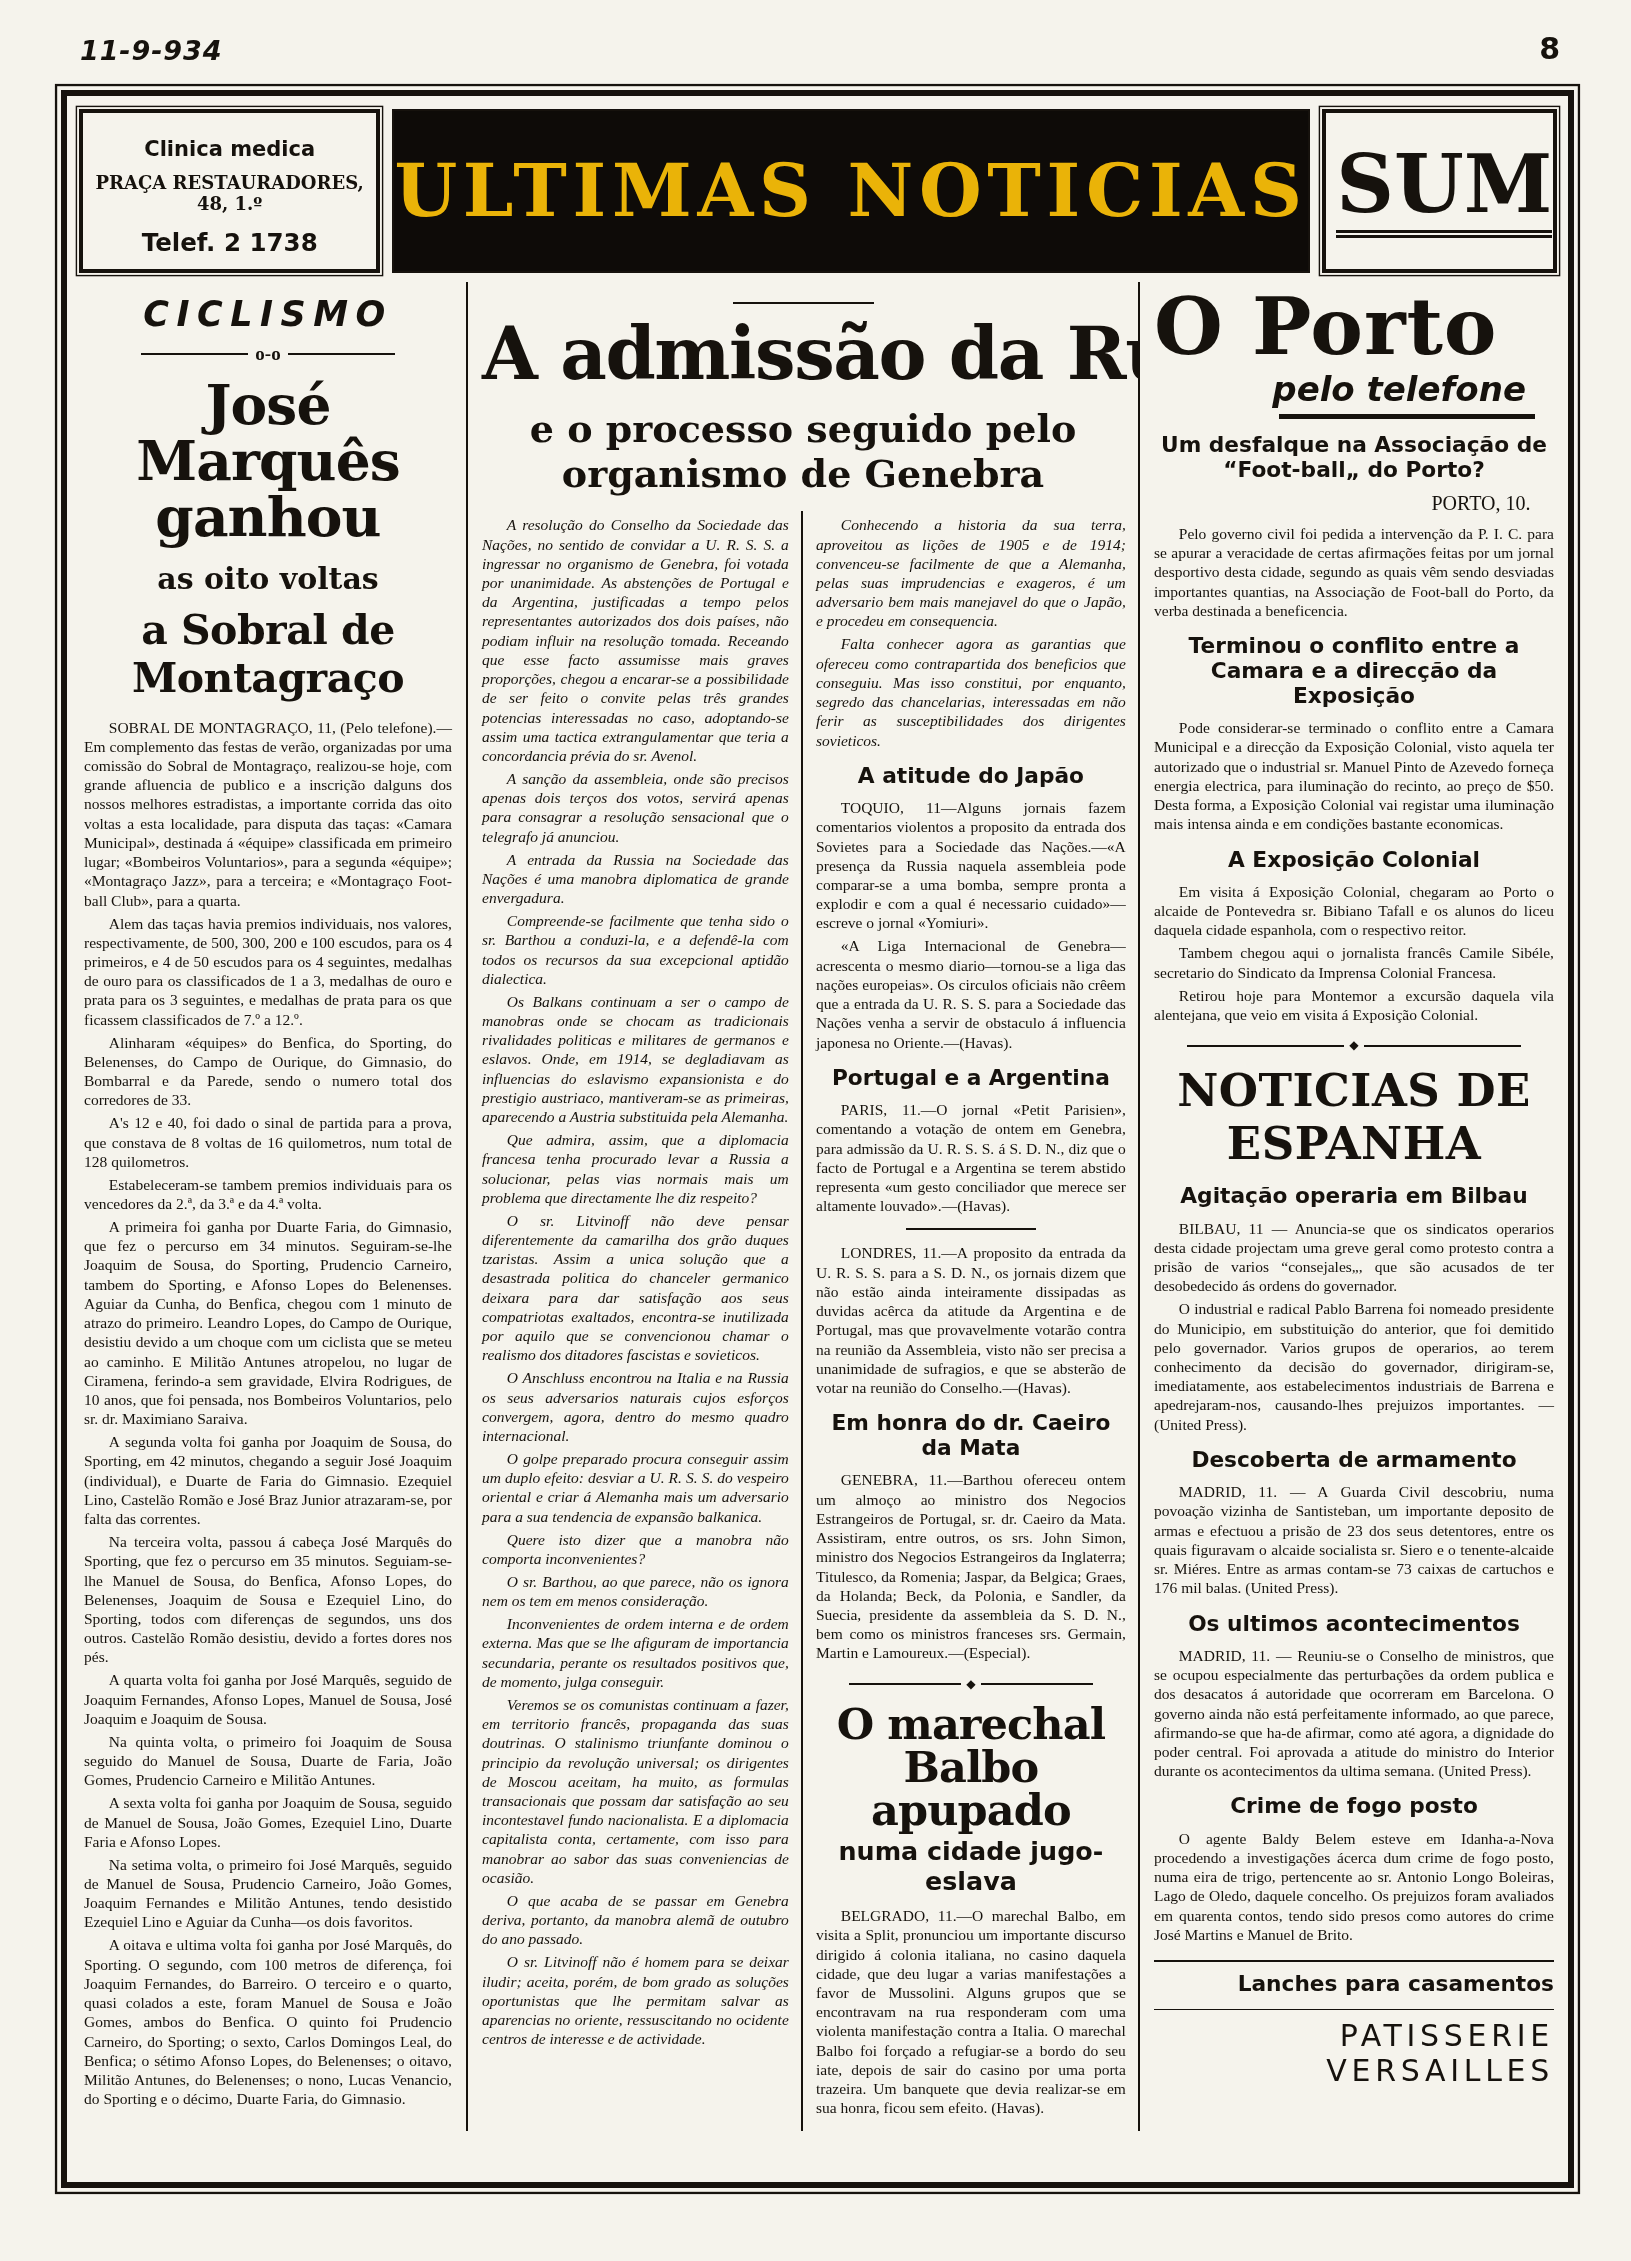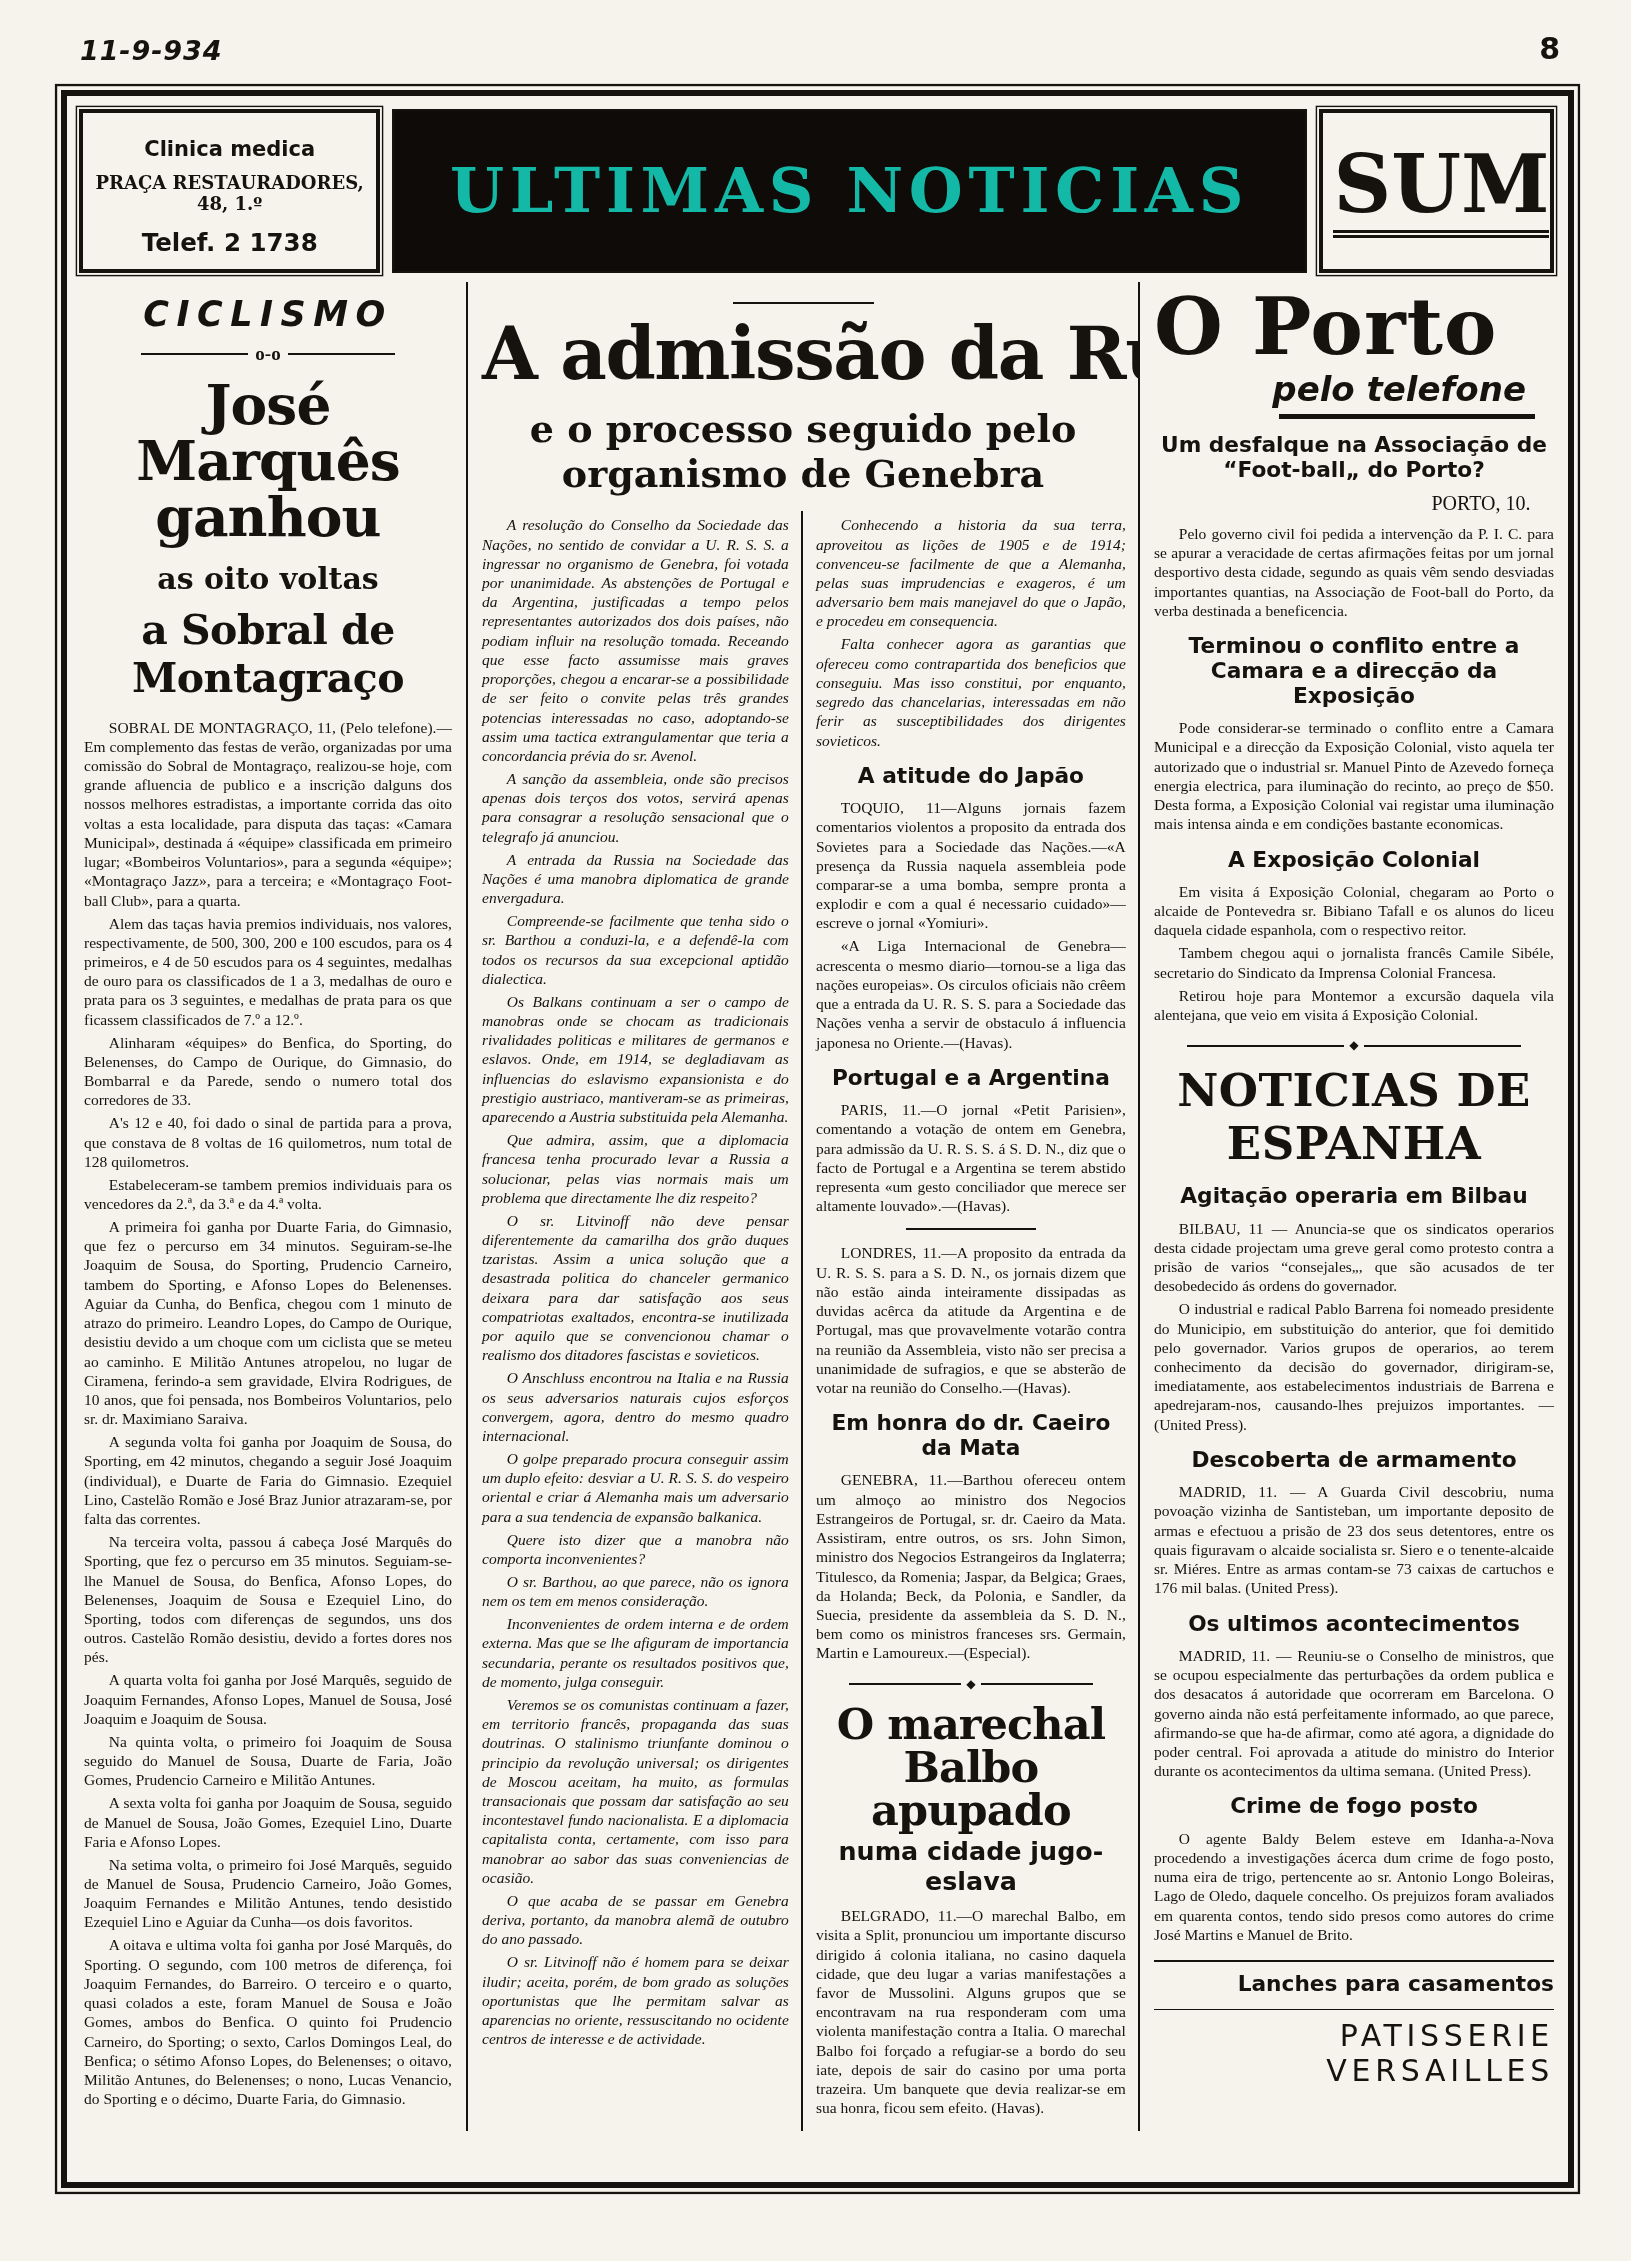--- a/index.html
+++ b/index.html
@@ -19,22 +19,22 @@
     box-shadow:0 0 0 3.8px #f5f3ec, 0 0 0 6.1px #16120d;
     background:#f5f3ec;
   }
   
   .header-row{display:grid;grid-template-columns:301px 1fr 235px;gap:12.2px;padding:12.2px 14px 8.5px 12.2px;}
   .adbox{border:4.7px solid #16120d;box-shadow:0 0 0 1.9px #f5f3ec,0 0 0 3.3px #16120d;padding:12.2px 9.4px;text-align:center;}
   .ad-doc-name{font-family:"DejaVu Serif",serif;font-weight:bold;font-size:35px;line-height:1.05;}
   .ad-doc-l2{font-family:"DejaVu Sans",sans-serif;font-weight:bold;font-size:21px;margin-top:12.2px;}
   .ad-doc-l3{font-family:"DejaVu Serif",serif;font-weight:bold;font-size:18px;margin-top:11.3px;}
   .ad-doc-l4{font-family:"DejaVu Sans",sans-serif;font-weight:bold;font-size:24.5px;margin-top:14px;}
-  .banner{background:#0e0b08;border:2.8px solid #16120d;color:#14b8a6;display:flex;align-items:center;justify-content:center;
-    font-family:"DejaVu Serif",serif;font-weight:bold;font-size:62px;letter-spacing:5.7px;white-space:nowrap;}
+  .banner{background:#0e0b08;border:2.8px solid #16120d;color:#eab308;display:flex;align-items:center;justify-content:center;
+    font-family:"DejaVu Serif",serif;font-weight:bold;font-size:72px;letter-spacing:5.7px;white-space:nowrap;}
   .ad-sum{display:flex;align-items:stretch;gap:10.4px;padding:8.5px 10.4px;}
   .sum-brand{font-family:"DejaVu Serif",serif;font-weight:bold;font-size:80px;line-height:1;align-self:center;border-bottom:8.5px double #16120d;padding-bottom:6.6px;}
   
   .cols{display:grid;grid-template-columns:401px 672px 1fr;align-items:stretch;}
   .col1{border-right:2.4px solid #16120d;padding:3.8px 14px 9.4px 17px;overflow:hidden;}
   .colc{border-right:2.4px solid #16120d;overflow:hidden;}
   .col4{padding:0 14px 9.4px 14px;overflow:hidden;}
   
   .cic-section{font-family:"DejaVu Sans",sans-serif;font-style:italic;font-weight:bold;font-size:35px;letter-spacing:7.5px;text-align:center;margin-top:8.5px;}
   .divider-oo{display:flex;align-items:center;gap:7.5px;margin:8.5px 57px 12.2px;}

